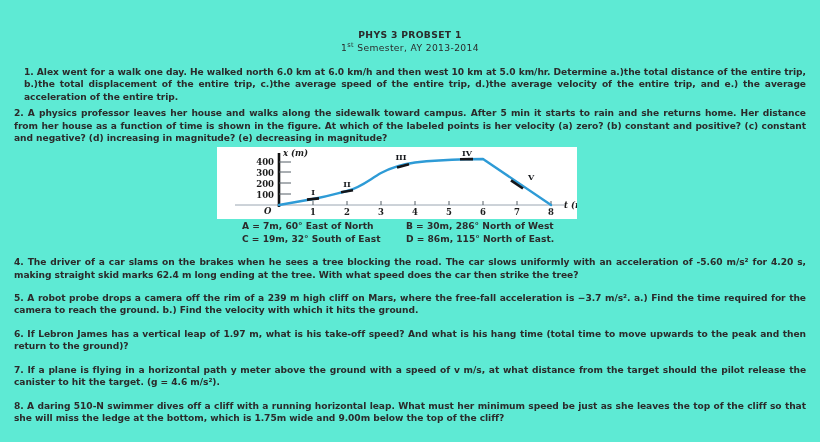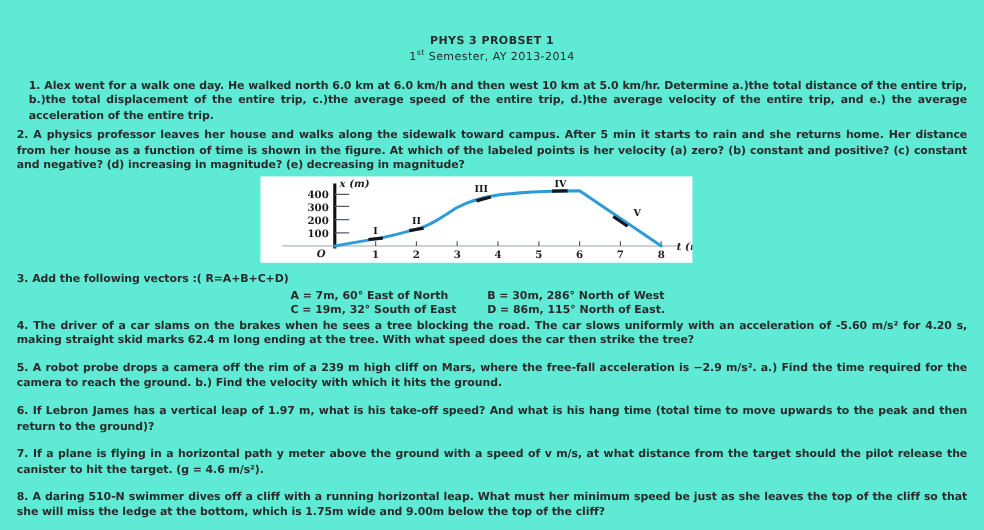--- a/index.html
+++ b/index.html
@@ -49,21 +49,21 @@
     font-size: 9.1px;
     font-weight: bold;
     line-height: 12.4px;
     text-align: justify;
     color: #2b2b2b;
     letter-spacing: -0.05px;
   }
   .p1 { margin-top: 12px; margin-left: 10px; }
   .p2 { margin-top: 4px; }
   .p3 { margin-top: 8px; }
-  .p4 { }
+  .p4 { margin-top: 11px; }
   .p5 { margin-top: 11px; }
   .p6 { margin-top: 11px; }
   .p7 { margin-top: 11px; }
   .p8 { margin-top: 11px; }
 
   
   .vectors {
     margin-top: 1px;
     font-size: 9.1px;
     font-weight: bold;
@@ -179,31 +179,28 @@
         <text class="pt-label" x="130" y="39.5" font-size="8" text-anchor="middle" fill="#14161a">II</text>
         <text class="pt-label" x="184" y="13" font-size="8" text-anchor="middle" fill="#14161a">III</text>
         <text class="pt-label" x="250" y="8.5" font-size="8" text-anchor="middle" fill="#14161a">IV</text>
         <text class="pt-label" x="314" y="33" font-size="8" text-anchor="middle" fill="#14161a">V</text>
 
         <text class="axis-label" x="347" y="61" font-size="8.5" fill="#1c1c1c">t (min)</text>
       </svg>
     </div>
   </div>
 
-  <div class="problem p3">
-    <span>3. Add the following vectors :( R=A+B+C+D)</span>
-  </div>
   <div class="vectors">
     <span class="vec-row">
       <span class="vec-col-a">A = 7m, 60° East of North</span><span class="vec-col-b">B = 30m, 286° North of West</span>
     </span>
     <span class="vec-row">
       <span class="vec-col-a">C = 19m, 32° South of East</span><span class="vec-col-b">D = 86m, 115° North of East.</span>
     </span>
   </div>
 
   <div class="problem p4">4. The driver of a car slams on the brakes when he sees a tree blocking the road. The car slows uniformly with an acceleration of -5.60 m/s² for 4.20 s, making straight skid marks 62.4 m long ending at the tree. With what speed does the car then strike the tree?</div>
-  <div class="problem p5">5. A robot probe drops a camera off the rim of a 239 m high cliff on Mars, where the free-fall acceleration is −2.9 m/s². a.) Find the time required for the camera to reach the ground. b.) Find the velocity with which it hits the ground.</div>
+  <div class="problem p5">5. A robot probe drops a camera off the rim of a 239 m high cliff on Mars, where the free-fall acceleration is −3.7 m/s². a.) Find the time required for the camera to reach the ground. b.) Find the velocity with which it hits the ground.</div>
   <div class="problem p6">6. If Lebron James has  a vertical leap of 1.97 m, what is his take-off speed? And  what is his hang time (total time to move upwards to the peak and then return to the ground)?</div>
   <div class="problem p7">7.  If  a plane is flying in a horizontal path y meter above the ground with a speed of v m/s, at what distance from the target should the pilot release the canister to hit the target. (g = 4.6 m/s²).</div>
   <div class="problem p8">8.  A daring 510-N swimmer dives off a cliff with a running horizontal leap. What must her minimum speed be just as she leaves the top of the cliff so that she will miss the ledge at the bottom, which is 1.75m wide and 9.00m below the top of the cliff?</div>
 
 </div>
 
 </body></html>

